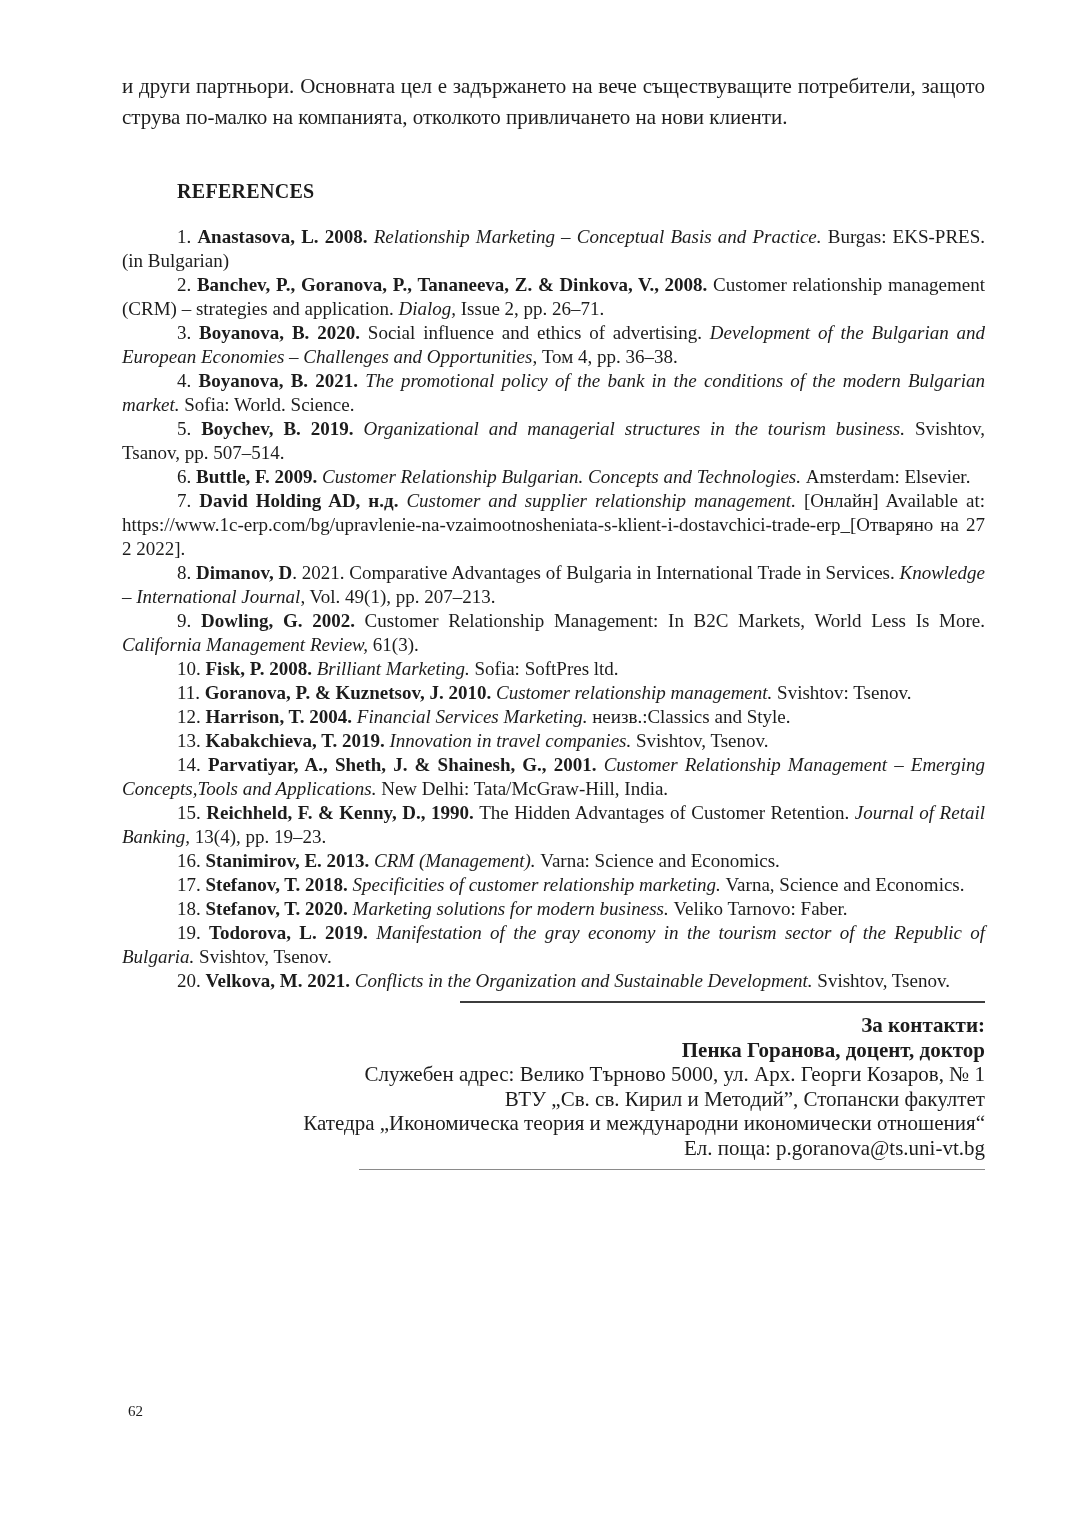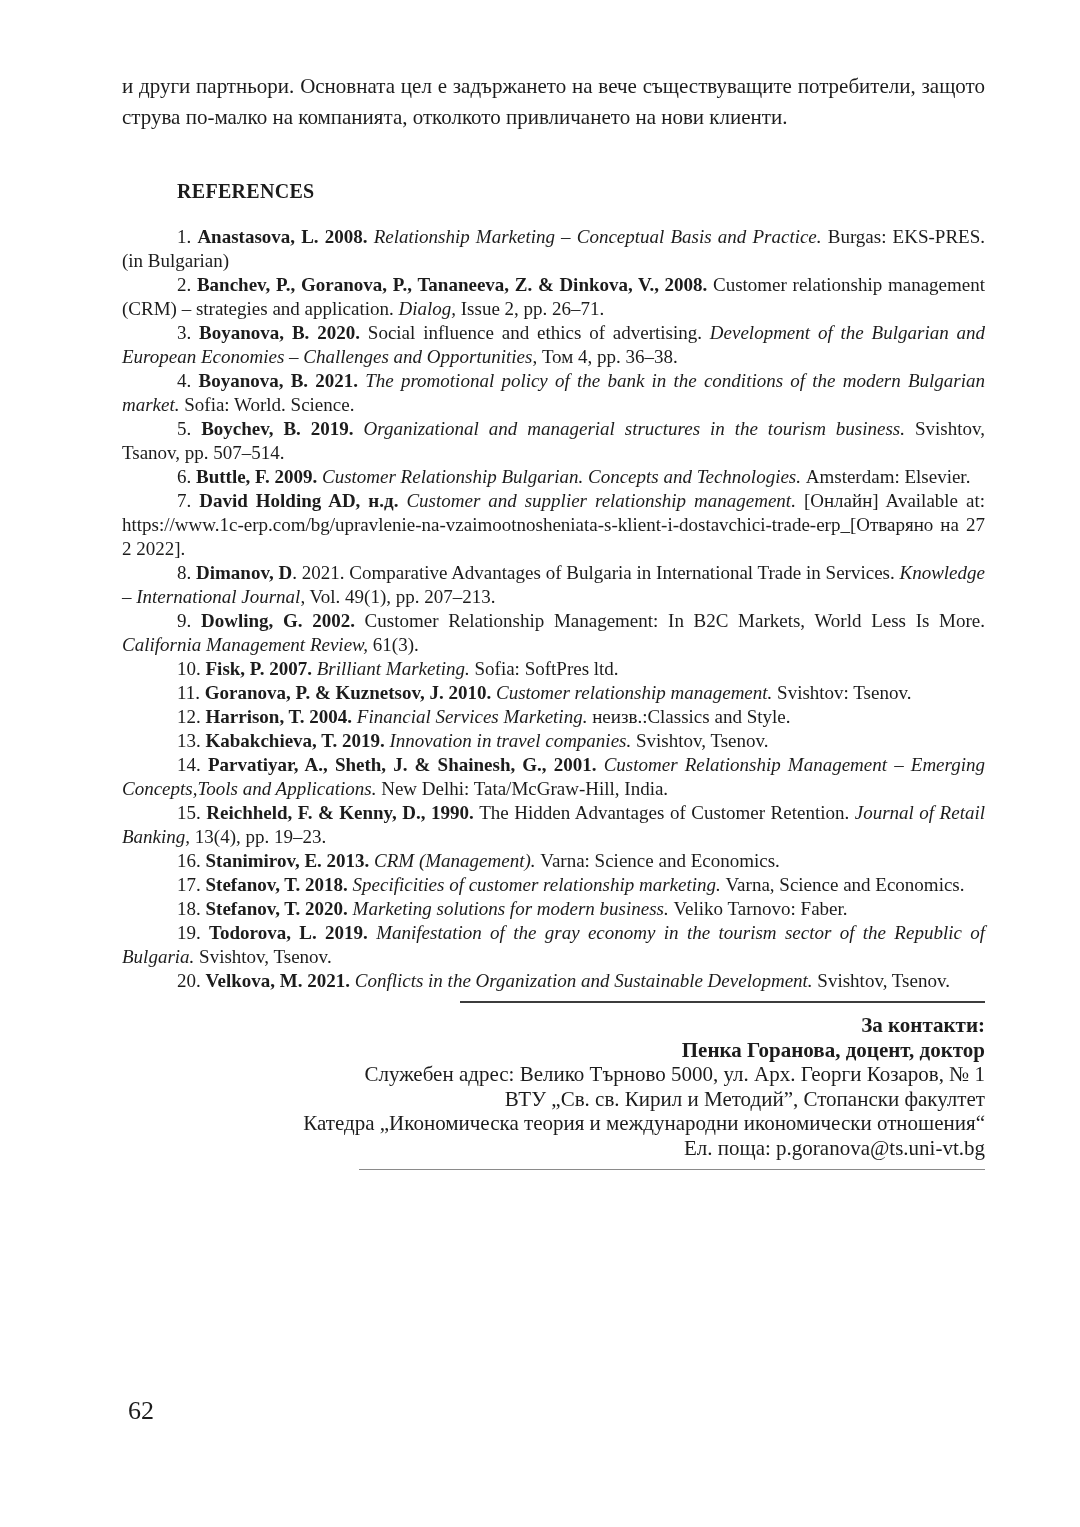--- a/index.html
+++ b/index.html
@@ -46,21 +46,21 @@
   .rule-bottom { width: 626px; margin-left: auto; border-top: 1px solid #8a8a8a; margin-top: 9px; }
   .contact-line {
     font-size: 21px;
     line-height: 24.5px;
     text-align: right;
   }
   .contact-line.bold { font-weight: bold; }
   .page-number {
     position: absolute;
     left: 128px; top: 1398px;
-    font-size: 26px;
+    font-size: 15px;
     line-height: 26px;
   }
 </style>
 </head>
 <body>
 
 <div class="page">
   <div class="content">
 
     <p class="intro">и други партньори. Основната цел е задържането на вече съществуващите потребители, защото струва по-малко на компанията, отколкото привличането на нови клиенти.</p>
@@ -70,21 +70,21 @@
     <div class="refs" id="refs">
         <p class="ref"><span class="regular">1. </span><span class="bold">Anastasova, L. 2008. </span><span class="italic">Relationship Marketing – Conceptual Basis and Practice. </span><span class="regular">Burgas: EKS-PRES. (in Bulgarian)</span></p>
         <p class="ref"><span class="regular">2. </span><span class="bold">Banchev, P., Goranova, P., Tananeeva, Z. &amp; Dinkova, V., 2008. </span><span class="regular">Customer relationship management (CRM) – strategies and application. </span><span class="italic">Dialog, </span><span class="regular">Issue 2, pp. 26–71.</span></p>
         <p class="ref"><span class="regular">3. </span><span class="bold">Boyanova, B. 2020. </span><span class="regular">Social influence and ethics of advertising. </span><span class="italic">Development of the Bulgarian and European Economies – Challenges and Opportunities</span><span class="regular">, Том 4, pp. 36–38.</span></p>
         <p class="ref"><span class="regular">4. </span><span class="bold">Boyanova, B. 2021. </span><span class="italic">The promotional policy of the bank in the conditions of the modern Bulgarian market. </span><span class="regular">Sofia: World. Science.</span></p>
         <p class="ref"><span class="regular">5. </span><span class="bold">Boychev, B. 2019. </span><span class="italic">Organizational and managerial structures in the tourism business. </span><span class="regular">Svishtov, Tsanov, pp. 507–514.</span></p>
         <p class="ref"><span class="regular">6. </span><span class="bold">Buttle, F. 2009. </span><span class="italic">Customer Relationship Bulgarian. Concepts and Technologies. </span><span class="regular">Amsterdam: Elsevier.</span></p>
         <p class="ref"><span class="regular">7. </span><span class="bold">David Holding AD, н.д. </span><span class="italic">Customer and supplier relationship management. </span><span class="regular">[Онлайн] Available at: https://www.1c-erp.com/bg/upravlenie-na-vzaimootnosheniata-s-klient-i-dostavchici-trade-erp_[Отваряно на 27 2 2022].</span></p>
         <p class="ref"><span class="regular">8. </span><span class="bold">Dimanov, D</span><span class="regular">. 2021. Comparative Advantages of Bulgaria in International Trade in Services. </span><span class="italic">Knowledge – International Journal</span><span class="regular">, Vol. 49(1), pp. 207–213.</span></p>
         <p class="ref"><span class="regular">9. </span><span class="bold">Dowling, G. 2002. </span><span class="regular">Customer Relationship Management: In B2C Markets, World Less Is More. </span><span class="italic">California Management Review, </span><span class="regular">61(3).</span></p>
-        <p class="ref"><span class="regular">10. </span><span class="bold">Fisk, P. 2007. </span><span class="italic">Brilliant Marketing. </span><span class="regular">Sofia: SoftPres ltd.</span></p>
+        <p class="ref"><span class="regular">10. </span><span class="bold">Fisk, P. 2008. </span><span class="italic">Brilliant Marketing. </span><span class="regular">Sofia: SoftPres ltd.</span></p>
         <p class="ref"><span class="regular">11. </span><span class="bold">Goranova, P. &amp; Kuznetsov, J. 2010. </span><span class="italic">Customer relationship management. </span><span class="regular">Svishtov: Tsenov.</span></p>
         <p class="ref"><span class="regular">12. </span><span class="bold">Harrison, T. 2004. </span><span class="italic">Financial Services Marketing. </span><span class="regular">неизв.:Classics and Style.</span></p>
         <p class="ref"><span class="regular">13. </span><span class="bold">Kabakchieva, T. 2019. </span><span class="italic">Innovation in travel companies. </span><span class="regular">Svishtov, Tsenov.</span></p>
         <p class="ref"><span class="regular">14. </span><span class="bold">Parvatiyar, A., Sheth, J. &amp; Shainesh, G., 2001. </span><span class="italic">Customer Relationship Management – Emerging Concepts,Tools and Applications. </span><span class="regular">New Delhi: Tata/McGraw-Hill, India.</span></p>
         <p class="ref"><span class="regular">15. </span><span class="bold">Reichheld, F. &amp; Kenny, D., 1990. </span><span class="regular">The Hidden Advantages of Customer Retention. </span><span class="italic">Journal of Retail Banking, </span><span class="regular">13(4), pp. 19–23.</span></p>
         <p class="ref"><span class="regular">16. </span><span class="bold">Stanimirov, E. 2013. </span><span class="italic">CRM (Management). </span><span class="regular">Varna: Science and Economics.</span></p>
         <p class="ref"><span class="regular">17. </span><span class="bold">Stefanov, T. 2018. </span><span class="italic">Specificities of customer relationship marketing. </span><span class="regular">Varna, Science and Economics.</span></p>
         <p class="ref"><span class="regular">18. </span><span class="bold">Stefanov, T. 2020. </span><span class="italic">Marketing solutions for modern business. </span><span class="regular">Veliko Tarnovo: Faber.</span></p>
         <p class="ref"><span class="regular">19. </span><span class="bold">Todorova, L. 2019. </span><span class="italic">Manifestation of the gray economy in the tourism sector of the Republic of Bulgaria. </span><span class="regular">Svishtov, Tsenov.</span></p>
         <p class="ref"><span class="regular">20. </span><span class="bold">Velkova, M. 2021. </span><span class="italic">Conflicts in the Organization and Sustainable Development. </span><span class="regular">Svishtov, Tsenov.</span></p>

